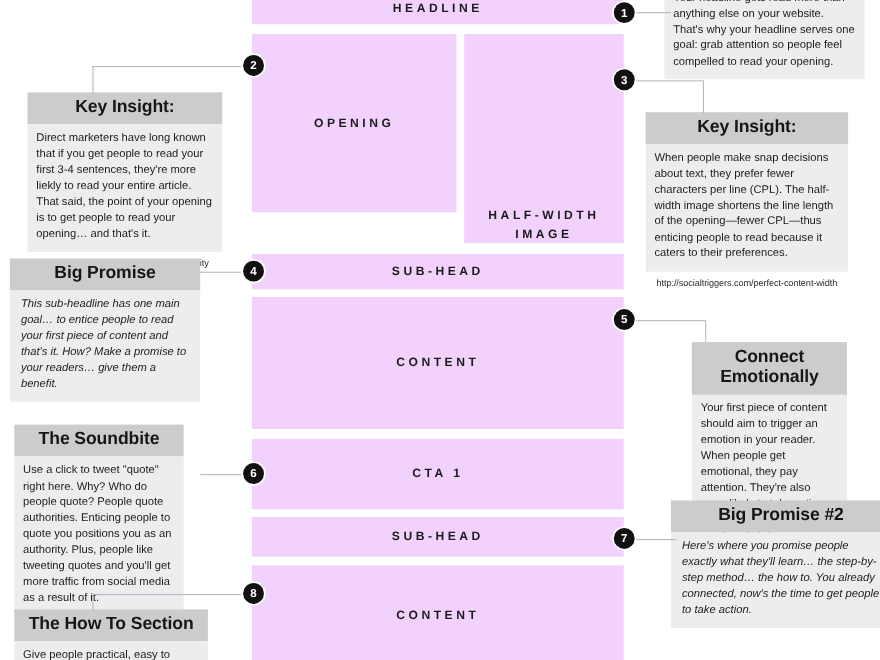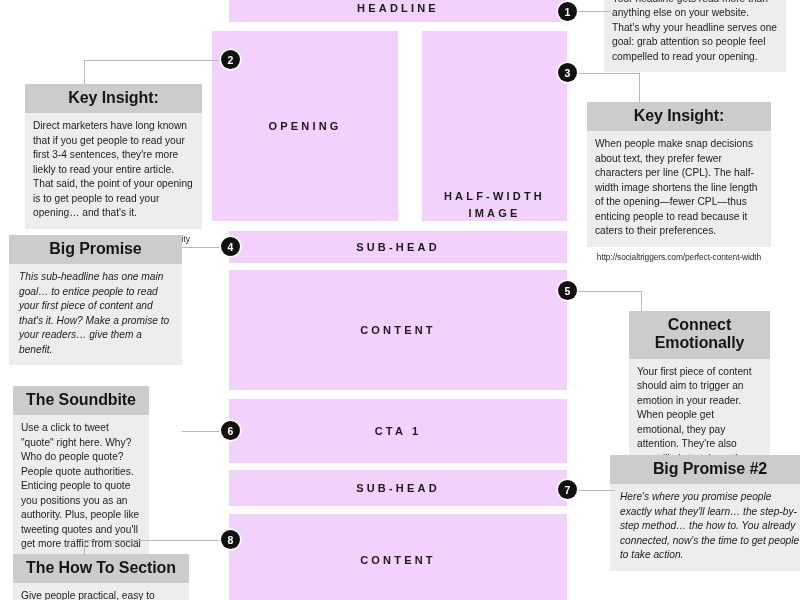--- a/index.html
+++ b/index.html
@@ -101,21 +101,21 @@
 </style>
 </head>
 <body>
 
 <div id="wireframe">
 
   <div class="block" style="left:229px; top:-6px; width:338px; height:28px;">
     <span class="block-label">HEADLINE</span>
   </div>
 
-  <div class="block" style="left:212px; top:31px; width:186px; height:190px;align-items:center;">
+  <div class="block" style="left:229px; top:31px; width:186px; height:162px;align-items:center;">
     <span class="block-label">OPENING</span>
   </div>
 
   <div class="block" style="left:422px; top:31px; width:145px; height:190px;align-items:flex-end;">
     <span class="block-label">HALF-WIDTH
 IMAGE</span>
   </div>
 
   <div class="block" style="left:229px; top:231px; width:338px; height:32px;">
     <span class="block-label">SUB-HEAD</span>
@@ -203,21 +203,21 @@
   <div class="card-head">Big Promise</div>
   <div class="card-body">This sub-headline has one main goal… to entice people to read your first piece of content and that's it. How? Make a promise to your readers… give them a benefit.</div>
 </div>
 
 <div class="card" style="left:590px; top:311px; width:180px;padding-left:39px;">
   <div class="card-head">Connect Emotionally</div>
   <div class="card-body">Your first piece of content should aim to trigger an emotion in your reader. When people get emotional, they pay attention. They're also more likely to take action after being put into an emotional state.</div>
   <span class="card-url">http://socialtriggers.com/craft-contagious-content</span>
 </div>
 
-<div class="card" style="left:13px; top:386px; width:136px;">
+<div class="card" style="left:13px; top:386px; width:154px;">
   <div class="card-head">The Soundbite</div>
   <div class="card-body">Use a click to tweet "quote" right here. Why? Who do people quote? People quote authorities. Enticing people to quote you positions you as an authority. Plus, people like tweeting quotes and you'll get more traffic from social media as a result of it.</div>
   <span class="card-url">http://socialtriggers.com/sound-bites-traffic</span>
 </div>
 
 <div class="card head-inset" style="left:610px; top:455px; width:200px;">
   <div class="card-head">Big Promise #2</div>
   <div class="card-body">Here's where you promise people exactly what they'll learn… the step-by-step method… the how to. You already connected, now's the time to get people to take action.</div>
 </div>
 

